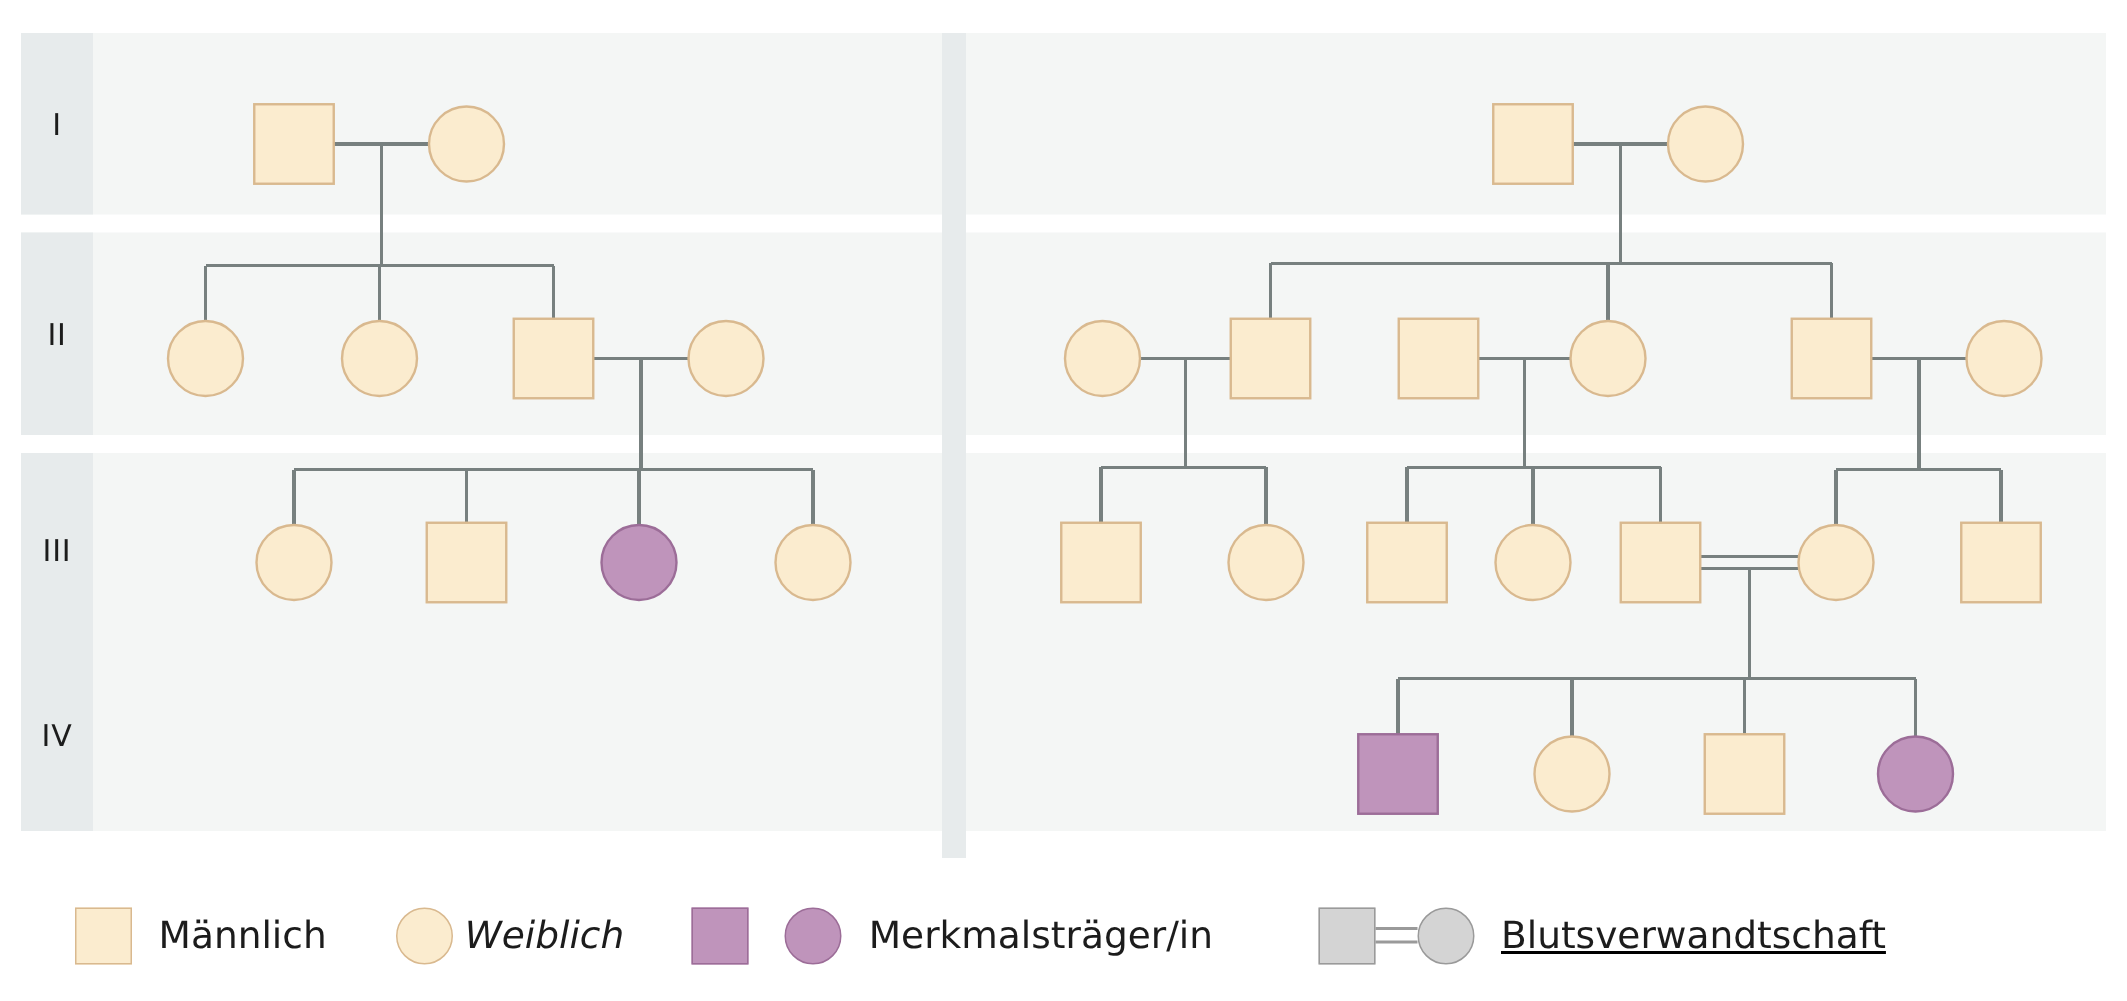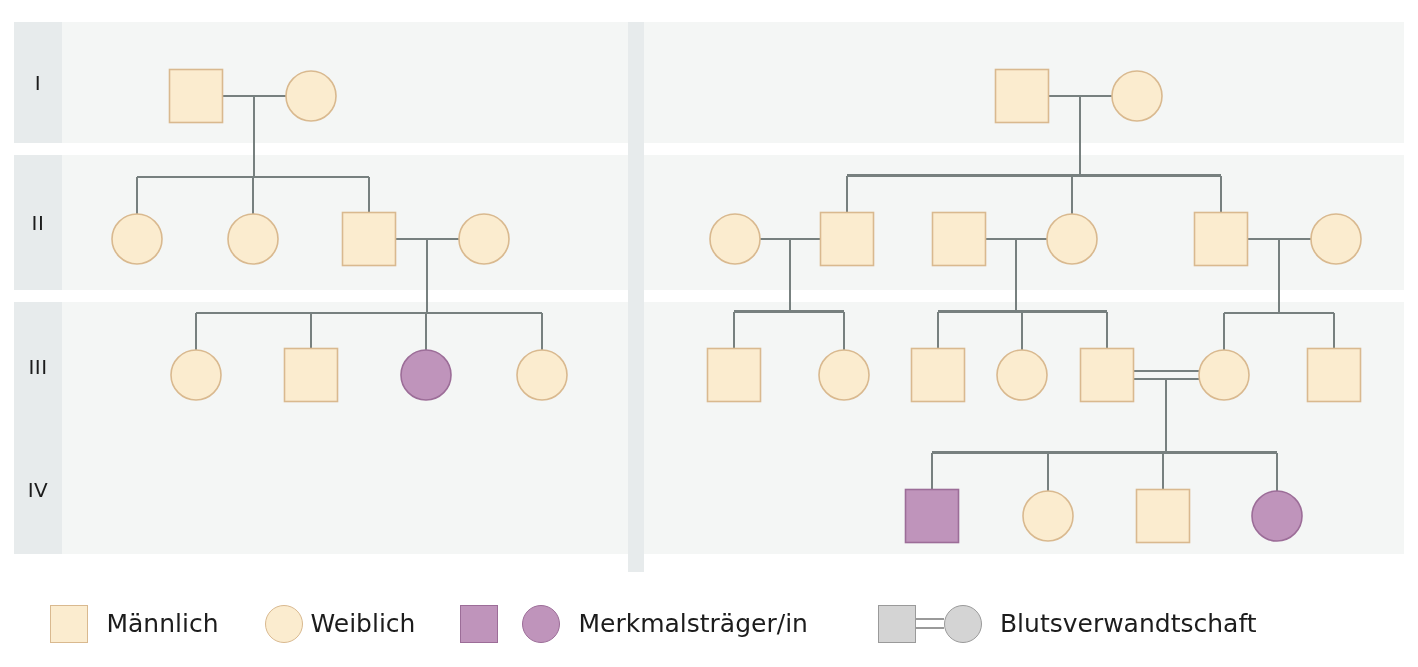--- a/index.html
+++ b/index.html
@@ -202,30 +202,30 @@
       <div class="legend-item" style="margin-left: 0px;">
         <div style="display: flex; align-items: center;">
           <div class="sw-square" style="background: rgb(251, 236, 207); border: 1.6px solid rgb(217, 185, 143);"></div>
         </div>
         <span class="legend-label" style="margin-left: 18px;">Männlich</span>
       </div>
       <div class="legend-item" style="margin-left: 46px;">
         <div style="display: flex; align-items: center;">
           <div class="sw-circle" style="background: rgb(251, 236, 207); border: 1.6px solid rgb(217, 185, 143);"></div>
         </div>
-        <span class="legend-label" style="margin-left: 8px;">Weiblich</span>
+        <span class="legend-label" style="margin-left: 8px; font-style: italic;">Weiblich</span>
       </div>
       <div class="legend-item" style="margin-left: 45px;">
         <div style="display: flex; align-items: center;">
           <div class="sw-square" style="background: rgb(191, 148, 187); border: 1.6px solid rgb(156, 109, 152);"></div>
           <div class="sw-circle" style="background: rgb(191, 148, 187); border: 1.6px solid rgb(156, 109, 152); margin-left: 24px;"></div>
         </div>
         <span class="legend-label" style="margin-left: 18px;">Merkmalsträger/in</span>
       </div>
-      <div class="legend-item" style="margin-left: 70px;">
+      <div class="legend-item" style="margin-left: 70px; text-decoration: underline;">
         <div style="display: flex; align-items: center;">
           <div class="sw-square" style="background: rgb(212, 212, 212); border: 1.6px solid rgb(154, 154, 154);"></div>
           <div style="width: 28px; height: 7px; border-top: 2px solid rgb(154, 154, 154); border-bottom: 2px solid rgb(154, 154, 154);"></div>
           <div class="sw-circle" style="background: rgb(212, 212, 212); border: 1.6px solid rgb(154, 154, 154);"></div>
         </div>
         <span class="legend-label" style="margin-left: 18px;">Blutsverwandtschaft</span>
       </div>
     </div>
 
 </div>

